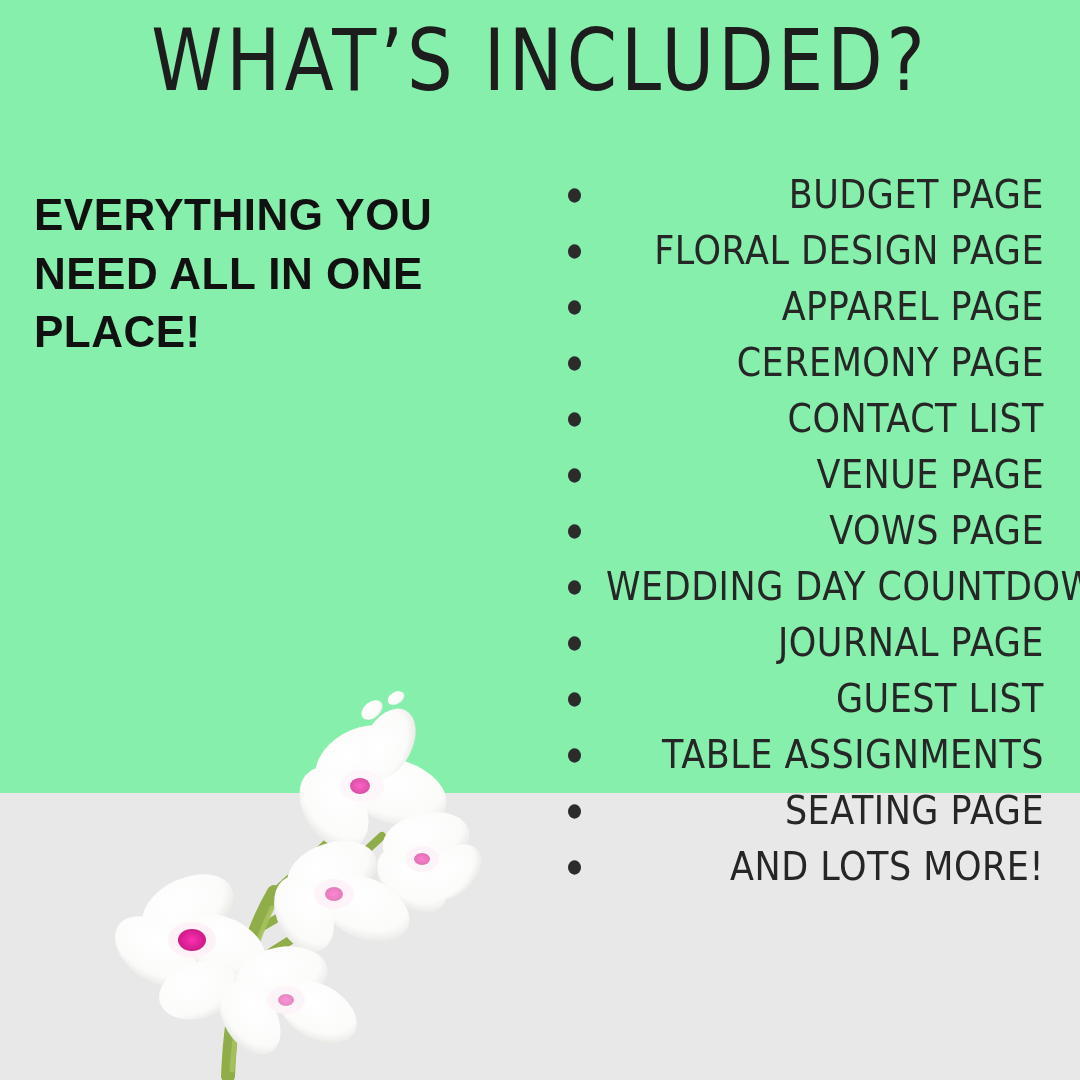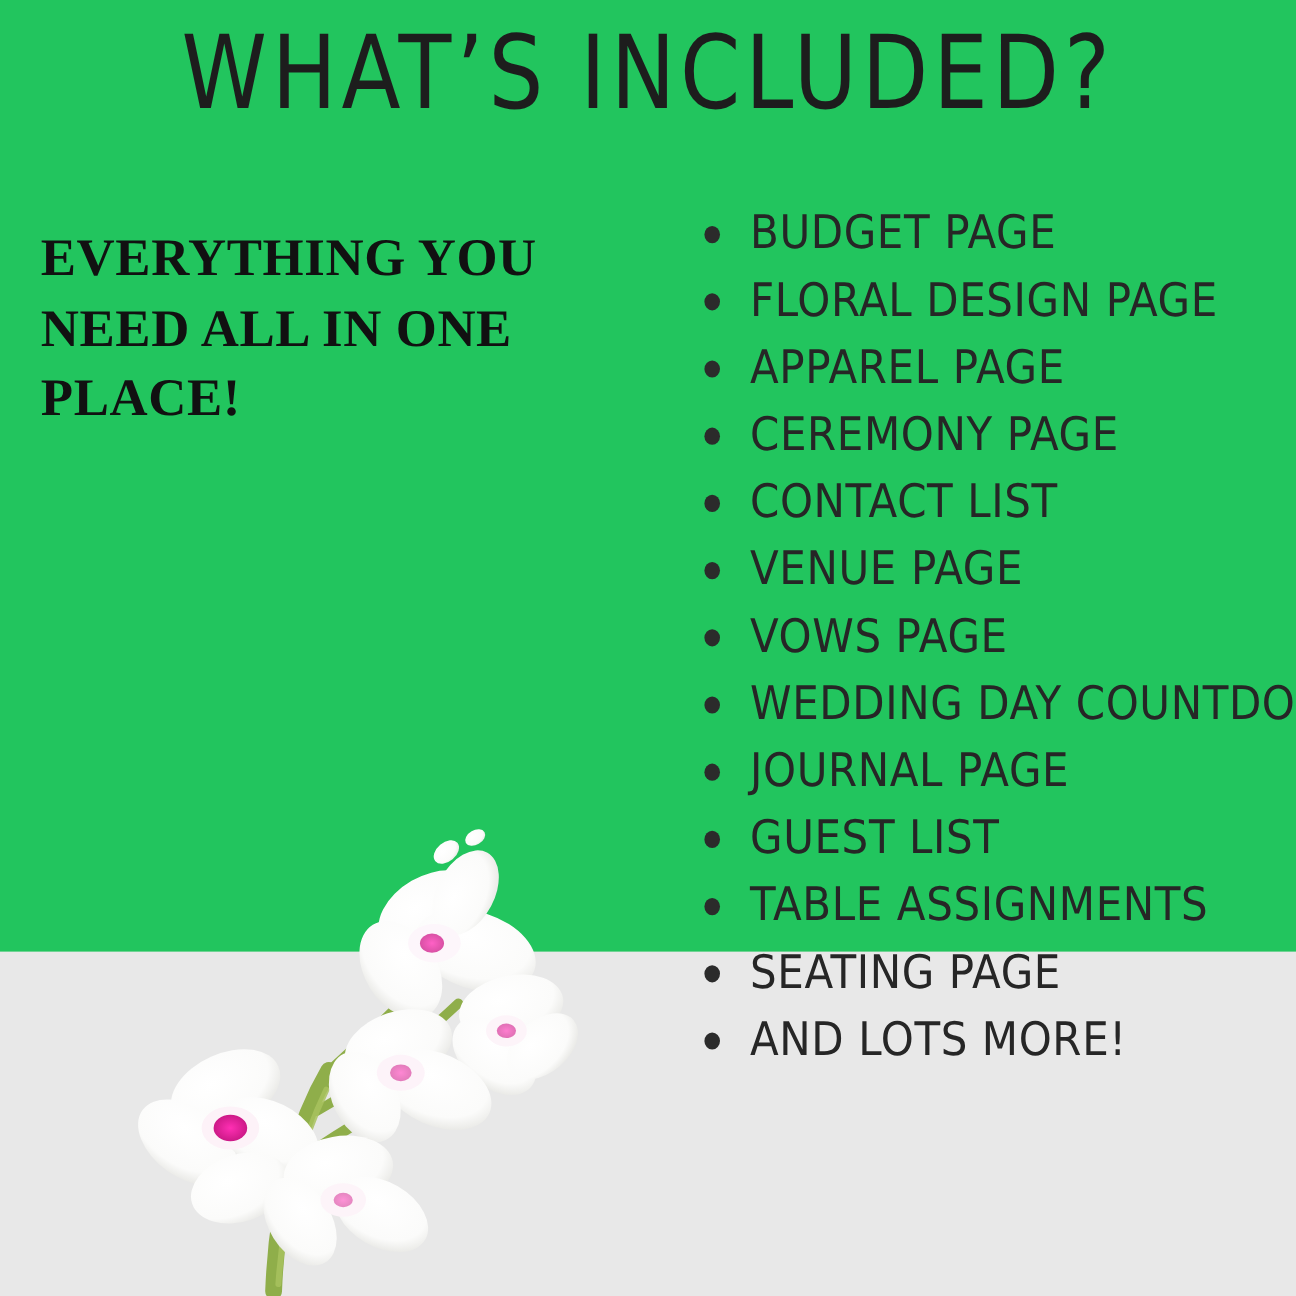--- a/index.html
+++ b/index.html
@@ -10,21 +10,21 @@
     width: 1080px;
     height: 1080px;
     overflow: hidden;
     background: #e8e8e8;
     font-family: "Liberation Sans", sans-serif;
   }
   .poster {
     position: relative;
     width: 1080px;
     height: 793px;
-    background: #22c55e;
+    background: #86efac;
   }
   
   .heading {
     position: absolute;
     top: 18px;
     left: 0;
     width: 1080px;
     text-align: center;
     font-family: "DejaVu Sans", sans-serif;
     font-size: 72px;
@@ -38,34 +38,35 @@
   }
   
   .left-block {
     position: absolute;
     left: 34px;
     top: 186px;
     width: 520px;
   }
   .left-block p {
     margin: 0;
-    font-family: Liberation Serif, serif;
+    font-family: Liberation Sans, sans-serif;
     font-weight: bold;
     font-size: 44px;
     line-height: 1.33;
     letter-spacing: 0.5px;
     color: #111111;
     text-transform: uppercase;
   }
   
   .list-block {
     position: absolute;
-    left: 583px;
+    left: 564px;
     top: 178px;
     width: 480px;
+    text-align: right;
   }
   .list-block ul {
     list-style: none;
     margin: 0;
     padding: 0;
   }
   .list-block li {
     position: relative;
     padding-left: 42px;
     margin: 0 0 21px 0;

